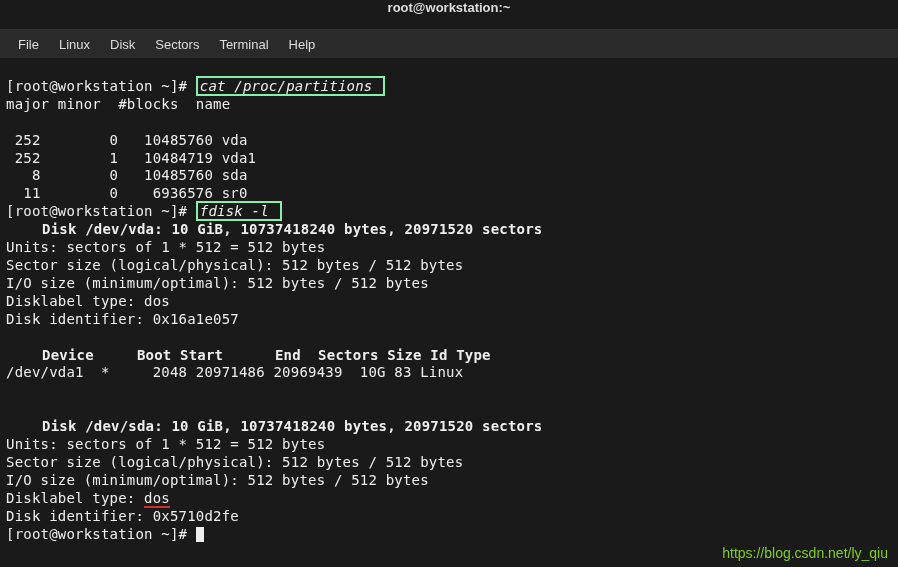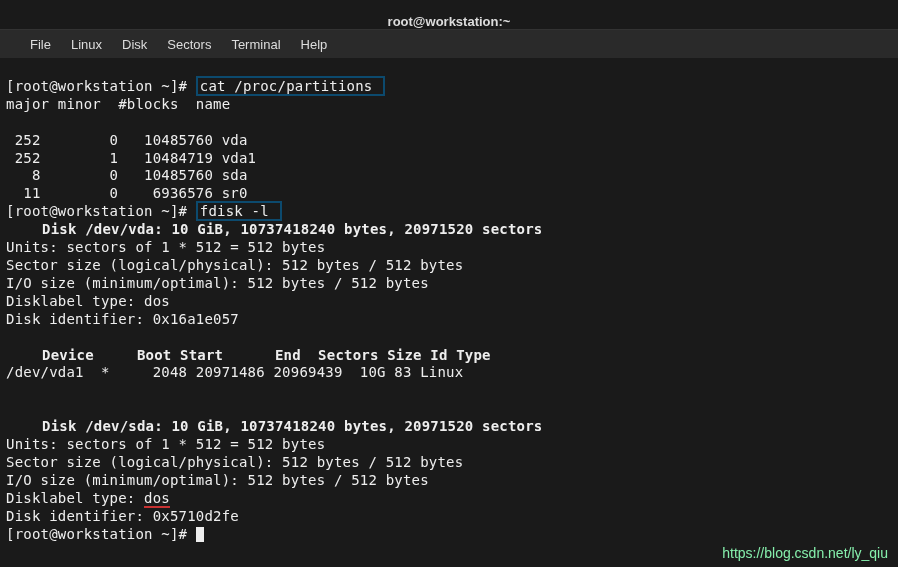--- a/index.html
+++ b/index.html
@@ -10,72 +10,73 @@
       font-family: "DejaVu Sans Mono", "Liberation Mono", monospace;
       font-size: 14px;
       color: #eeeeee;
       overflow: hidden;
       position: relative;
     }
     .titlebar {
       background: #1a1a1a;
       height: 30px;
       display: flex;
-      align-items: flex-end;
+      align-items: flex-start;
       justify-content: center;
       border-bottom: 1px solid #333;
       font-family: sans-serif;
       font-size: 13px;
       font-weight: bold;
       color: #ddd;
     }
     .menubar {
       background: #2a2a2a;
       height: 28px;
       display: flex;
       align-items: center;
-      padding: 0 20px;
+      padding: 0 8px;
       font-family: sans-serif;
       font-size: 13px;
       color: #ddd;
     }
     .menu-item {
       padding: 4px 10px;
       cursor: pointer;
     }
     .terminal-area {
       padding: 2px 6px;
       white-space: pre;
       line-height: 1.28;
       font-size: 14px;
       letter-spacing: 0.2px;
     }
     .bold { font-weight: bold; padding-left: 36px; }
     .redbox {
-      border: 2px solid #0c4a6e;
+      border: 2px solid #86efac;
       padding: 0 2px;
+      font-style: italic;
     }
     .redunderline {
       border-bottom: 2px solid #c83232;
       margin-top: 16px;
     }
     .cursor-block {
       display: inline-block;
       width: 8px;
       height: 15px;
       background: #eeeeee;
       vertical-align: text-bottom;
     }
     .watermark {
       position: absolute;
       right: 10px;
       bottom: 6px;
       font-family: sans-serif;
       font-size: 14px;
-      color: #86efac;
+      color: #84cc16;
     }
   </style>
 </head>
 <body>
 
 <div class="titlebar">
   <span>root@workstation:~</span>
 </div>
 
 <div class="menubar">

